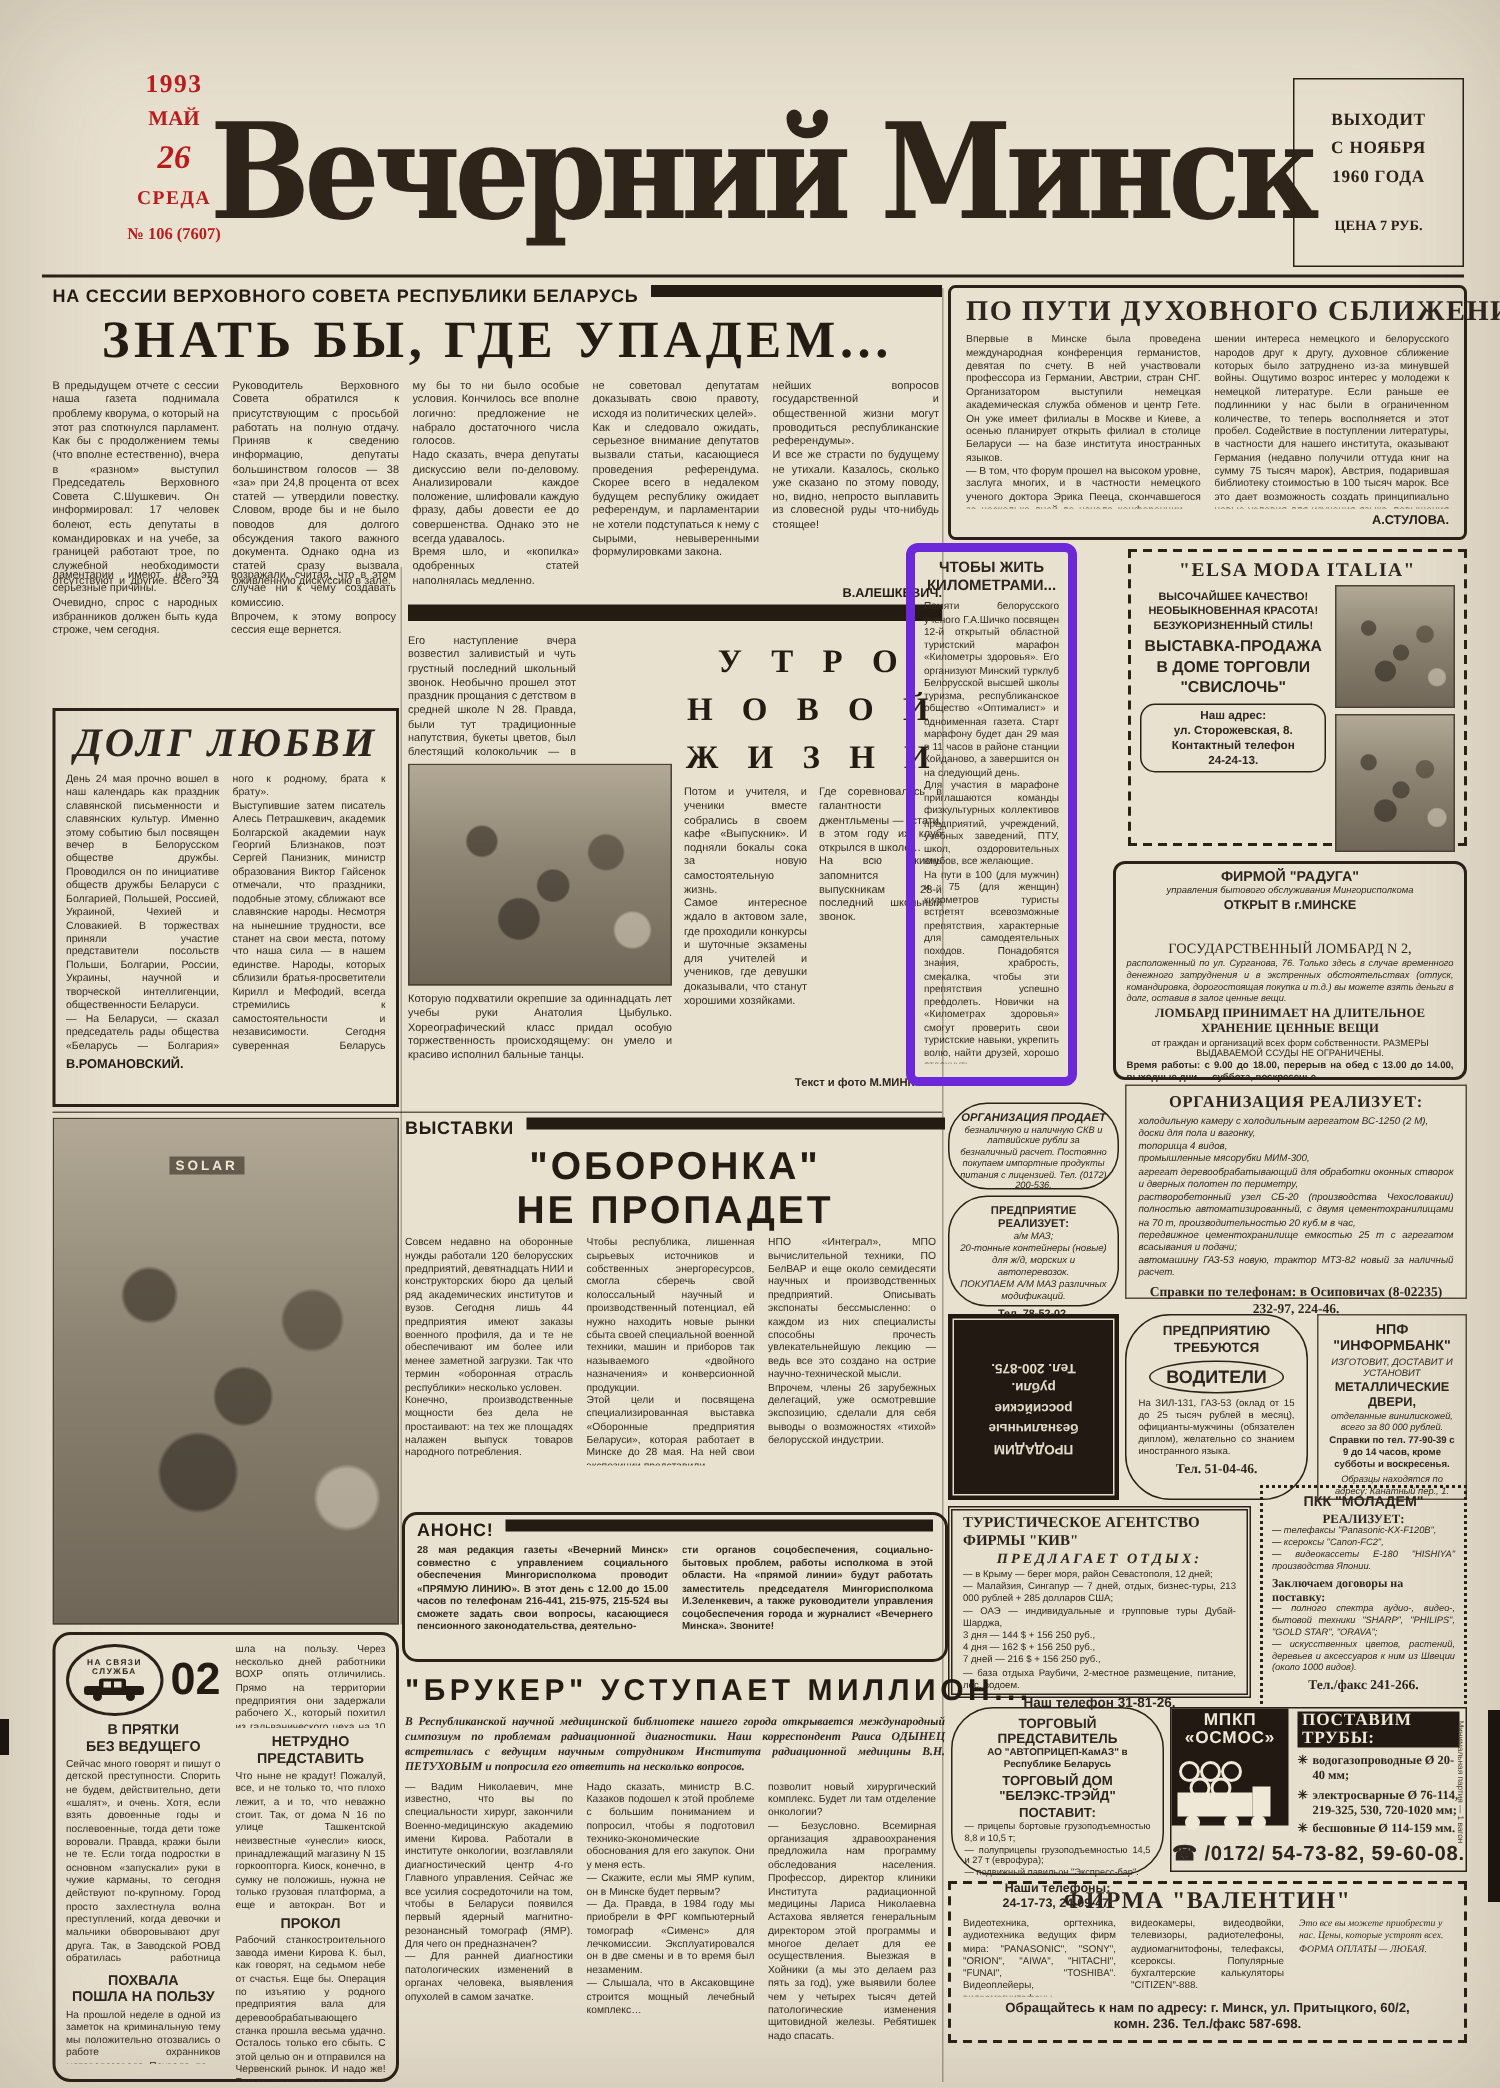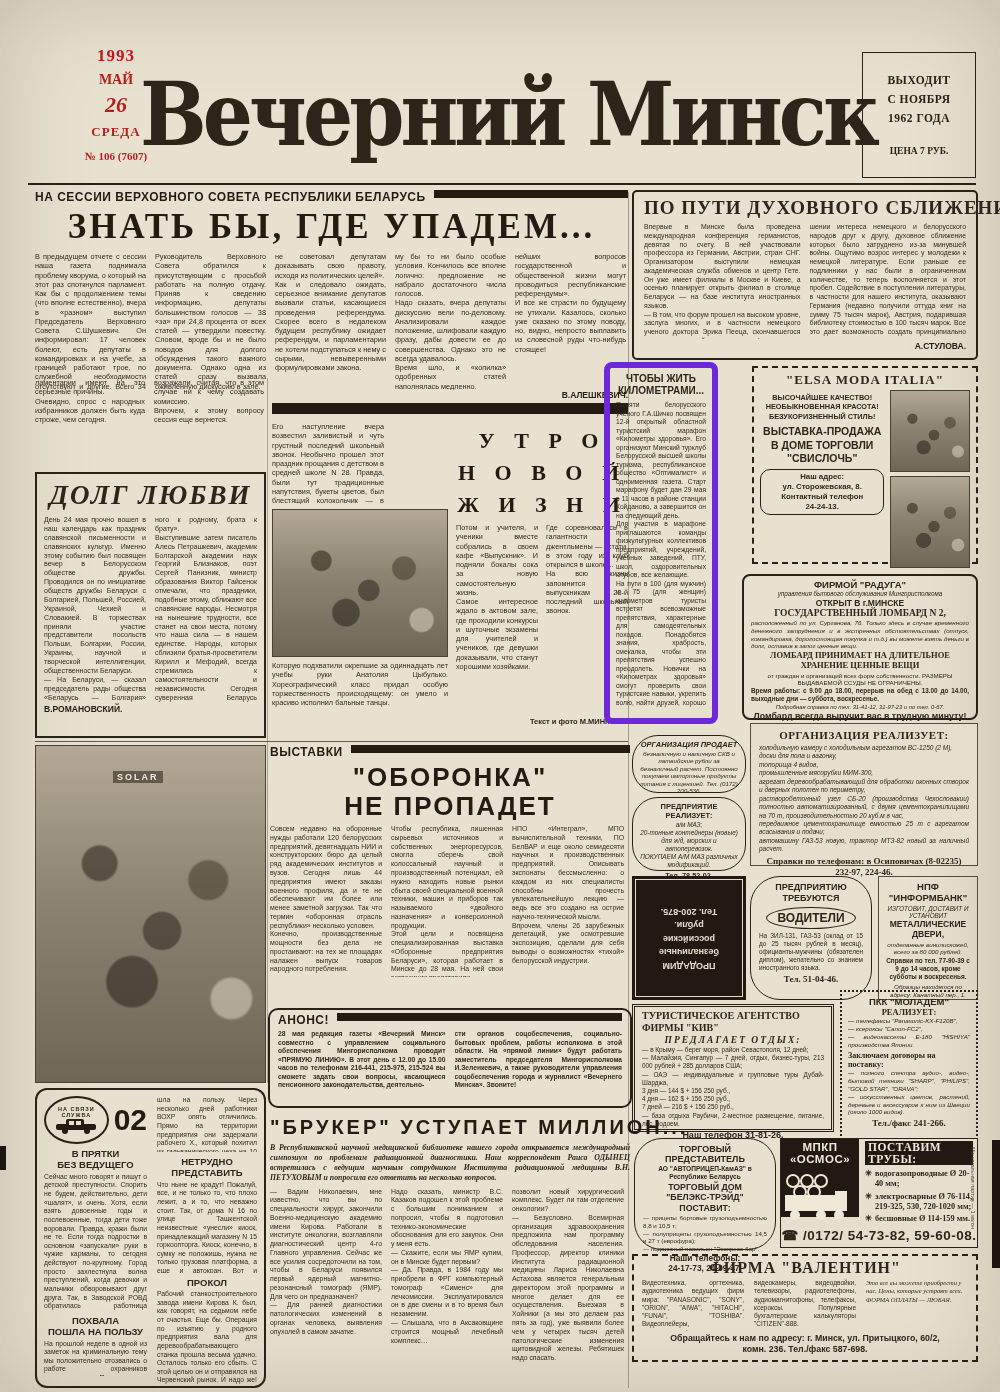--- a/index.html
+++ b/index.html
@@ -83,21 +83,21 @@
   #elsa .quality{font-weight:bold;font-size:7.3px;line-height:1.3;margin-top:3px;white-space:pre-line;}
   #elsa .event{font-weight:bold;font-size:10.5px;line-height:1.25;margin-top:4px;white-space:pre-line;font-stretch:condensed;}
   #elsa .addr{border:1.5px solid #2b2118;border-radius:10px;font-weight:bold;font-size:7.8px;line-height:1.3;margin-top:4px;padding:2px 3px;white-space:pre-line;}
   #elsa .ph{width:82px;display:flex;flex-direction:column;gap:4px;}
   #elsa .ph .photo{width:100%;}
   
   #raduga{left:742px;top:574px;width:236px;height:146px;border:2px solid #2b2118;border-radius:8px;box-sizing:border-box;padding:3px 7px;text-align:center;}
   #raduga .t1{font-weight:bold;font-size:9.5px;}
   #raduga .t2{font-style:italic;font-size:6.3px;}
   #raduga .t3{font-weight:bold;font-size:8.5px;margin-top:1px;}
-  #raduga .t4{font-family:"Liberation Serif",serif;font-weight:bold;font-size:9.5px;}
+  #raduga .t4{font-family:"Liberation Serif",serif;font-weight:normal;font-size:9.5px;margin-top:20px;}
   #raduga .b1{font-style:italic;font-size:6.2px;text-align:justify;line-height:1.25;margin-top:1px;}
   #raduga .t5{font-family:"Liberation Serif",serif;font-weight:bold;font-size:8.5px;margin-top:1px;line-height:1.15;}
   #raduga .b2{font-size:6.2px;line-height:1.2;margin-top:1px;}
   #raduga .b3{font-weight:bold;font-size:6.4px;line-height:1.2;margin-top:1px;text-align:justify;}
   #raduga .b4{font-style:italic;font-size:5.8px;margin-top:1px;}
   #raduga .t6{font-weight:bold;font-size:8.8px;margin-top:1px;}
   
   .oval{border:1.5px solid #2b2118;border-radius:26px;box-sizing:border-box;text-align:center;padding:4px 6px;}
   #org-sells{left:632px;top:735px;width:114px;height:58px;}
   #org-sells .t{font-weight:bold;font-style:italic;font-size:7.5px;}
@@ -200,42 +200,42 @@
     <div class="y">1993</div>
     <div class="m">МАЙ</div>
     <div class="d">26</div>
     <div class="w">СРЕДА</div>
     <div class="n">№ 106 (7607)</div>
   </div>
   <div class="abs" id="masthead">Вечерний Минск</div>
   <div class="abs" id="infobox">
     <div class="l">ВЫХОДИТ</div>
     <div class="l">С НОЯБРЯ</div>
-    <div class="l">1962 ГОДА</div>
+    <div class="l">1960 ГОДА</div>
     <div class="p">ЦЕНА 7 РУБ.</div>
   </div>
   <div class="abs rule" id="rule-top"></div>
   <div class="abs" id="vrule-1"></div>
   <div class="abs" id="vrule-2"></div>
   <div class="abs rule" id="rule-mid"></div>
 
   <section class="abs" id="lead">
     <div class="kicker-row">
       <span class="kicker">НА СЕССИИ ВЕРХОВНОГО СОВЕТА РЕСПУБЛИКИ БЕЛАРУСЬ</span>
       <div class="kbar"></div>
     </div>
     <h2>ЗНАТЬ БЫ, ГДЕ УПАДЕМ...</h2>
     <div class="cols">
       <div class="tcol">В предыдущем отчете с сессии наша газета поднимала проблему кворума, о который на этот раз споткнулся парламент. Как бы с продолжением темы (что вполне естественно), вчера в «разном» выступил Председатель Верховного Совета С.Шушкевич. Он информировал: 17 человек болеют, есть депутаты в командировках и на учебе, за границей работают трое, по служебной необходимости отсутствуют и другие. Всего 34 депутата. Однако в зале пустует мест гораздо больше. Очевидно, что не все пар-</div>
       <div class="tcol">Руководитель Верховного Совета обратился к присутствующим с просьбой работать на полную отдачу. Приняв к сведению информацию, депутаты большинством голосов — 38 «за» при 24,8 процента от всех статей — утвердили повестку. Словом, вроде бы и не было поводов для долгого обсуждения такого важного документа. Однако одна из статей сразу вызвала оживленную дискуссию в зале.</div>
-      <div class="tcol">не советовал депутатам доказывать свою правоту, исходя из политических целей».
-Как и следовало ожидать, серьезное внимание депутатов вызвали статьи, касающиеся проведения референдума. Скорее всего в недалеком будущем республику ожидает референдум, и парламентарии не хотели подступаться к нему с сырыми, невыверенными формулировками закона.</div>
       <div class="tcol">му бы то ни было особые условия. Кончилось все вполне логично: предложение не набрало достаточного числа голосов.
 Надо сказать, вчера депутаты дискуссию вели по-деловому. Анализировали каждое положение, шлифовали каждую фразу, дабы довести ее до совершенства. Однако это не всегда удавалось.
 Время шло, и «копилка» одобренных статей наполнялась медленно.</div>
+      <div class="tcol">не советовал депутатам доказывать свою правоту, исходя из политических целей».
+Как и следовало ожидать, серьезное внимание депутатов вызвали статьи, касающиеся проведения референдума. Скорее всего в недалеком будущем республику ожидает референдум, и парламентарии не хотели подступаться к нему с сырыми, невыверенными формулировками закона.</div>
       <div class="tcol">нейших вопросов государственной и общественной жизни могут проводиться республиканские референдумы».
 И все же страсти по будущему не утихали. Казалось, сколько уже сказано по этому поводу, но, видно, непросто выплавить из словесной руды что-нибудь стоящее!</div>
     </div>
     <div class="sig">В.АЛЕШКЕВИЧ.</div>
   </section>
 
   <section class="abs" id="spiritual">
     <h2>ПО ПУТИ ДУХОВНОГО СБЛИЖЕНИЯ</h2>
     <div class="cols">
       <div class="tcol">Впервые в Минске была проведена международная конференция германистов, девятая по счету. В ней участвовали профессора из Германии, Австрии, стран СНГ. Организатором выступили немецкая академическая служба обменов и центр Гете. Он уже имеет филиалы в Москве и Киеве, а осенью планирует открыть филиал в столице Беларуси — на базе института иностранных языков.

